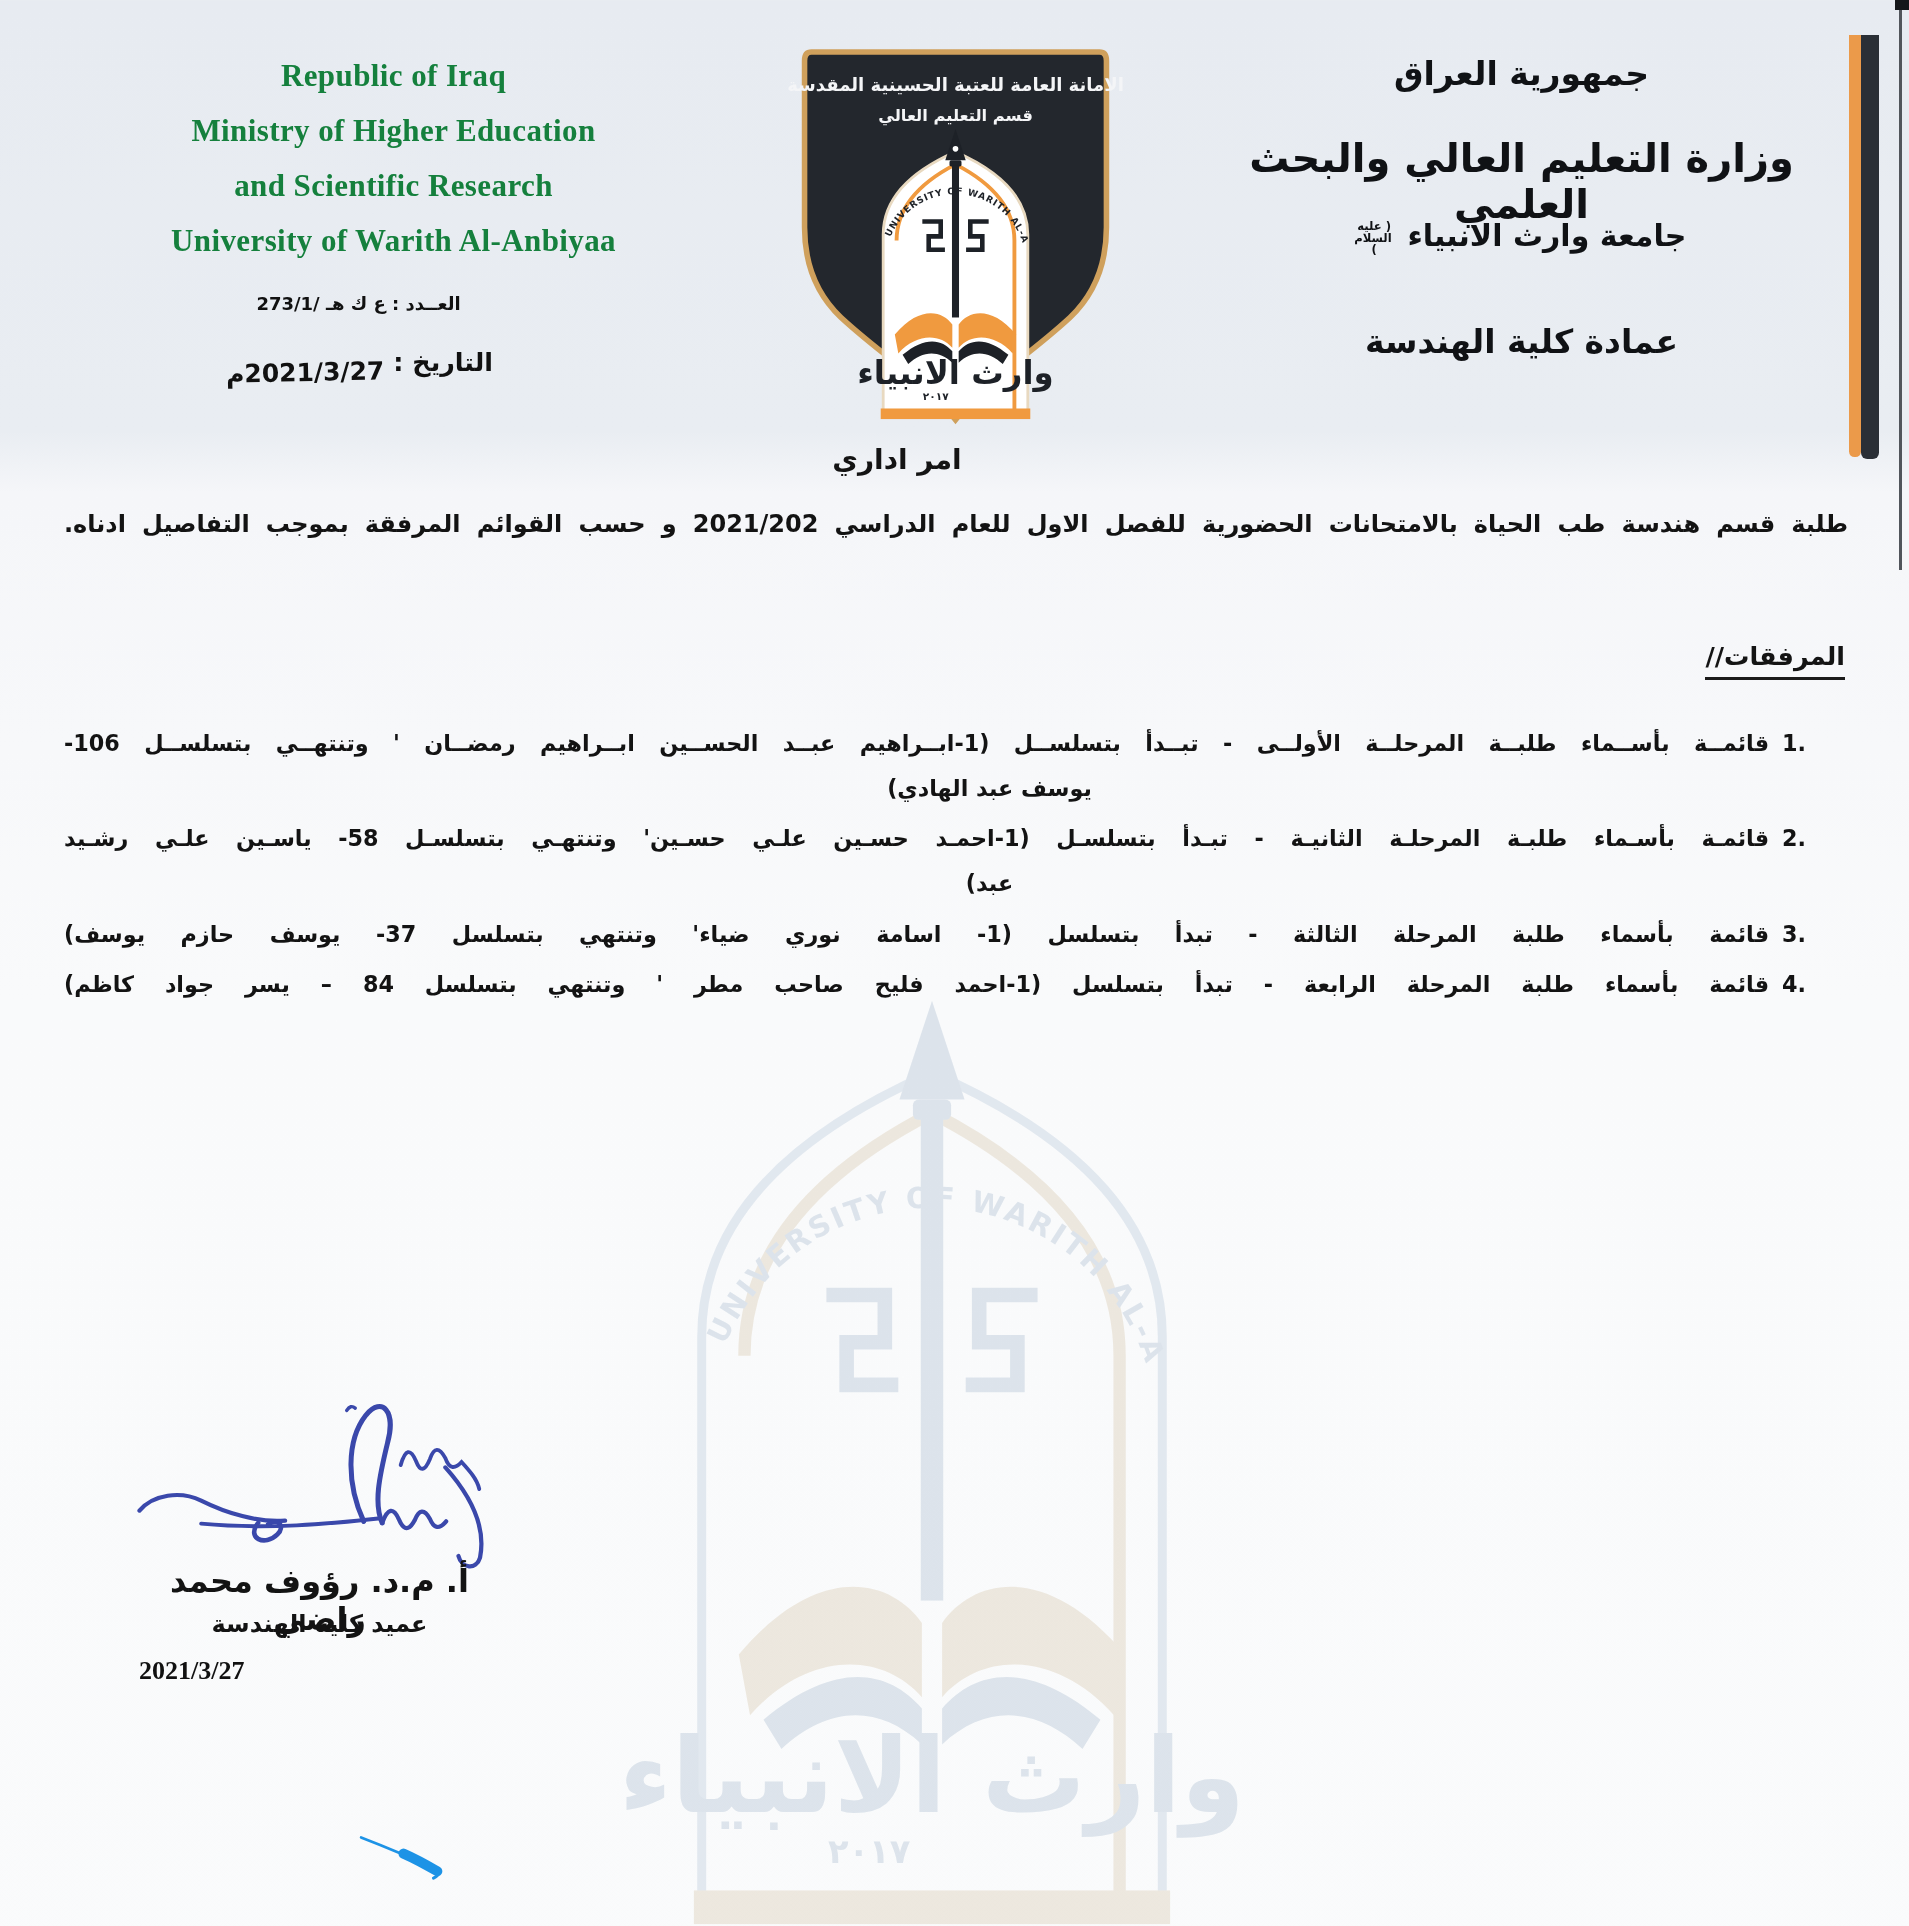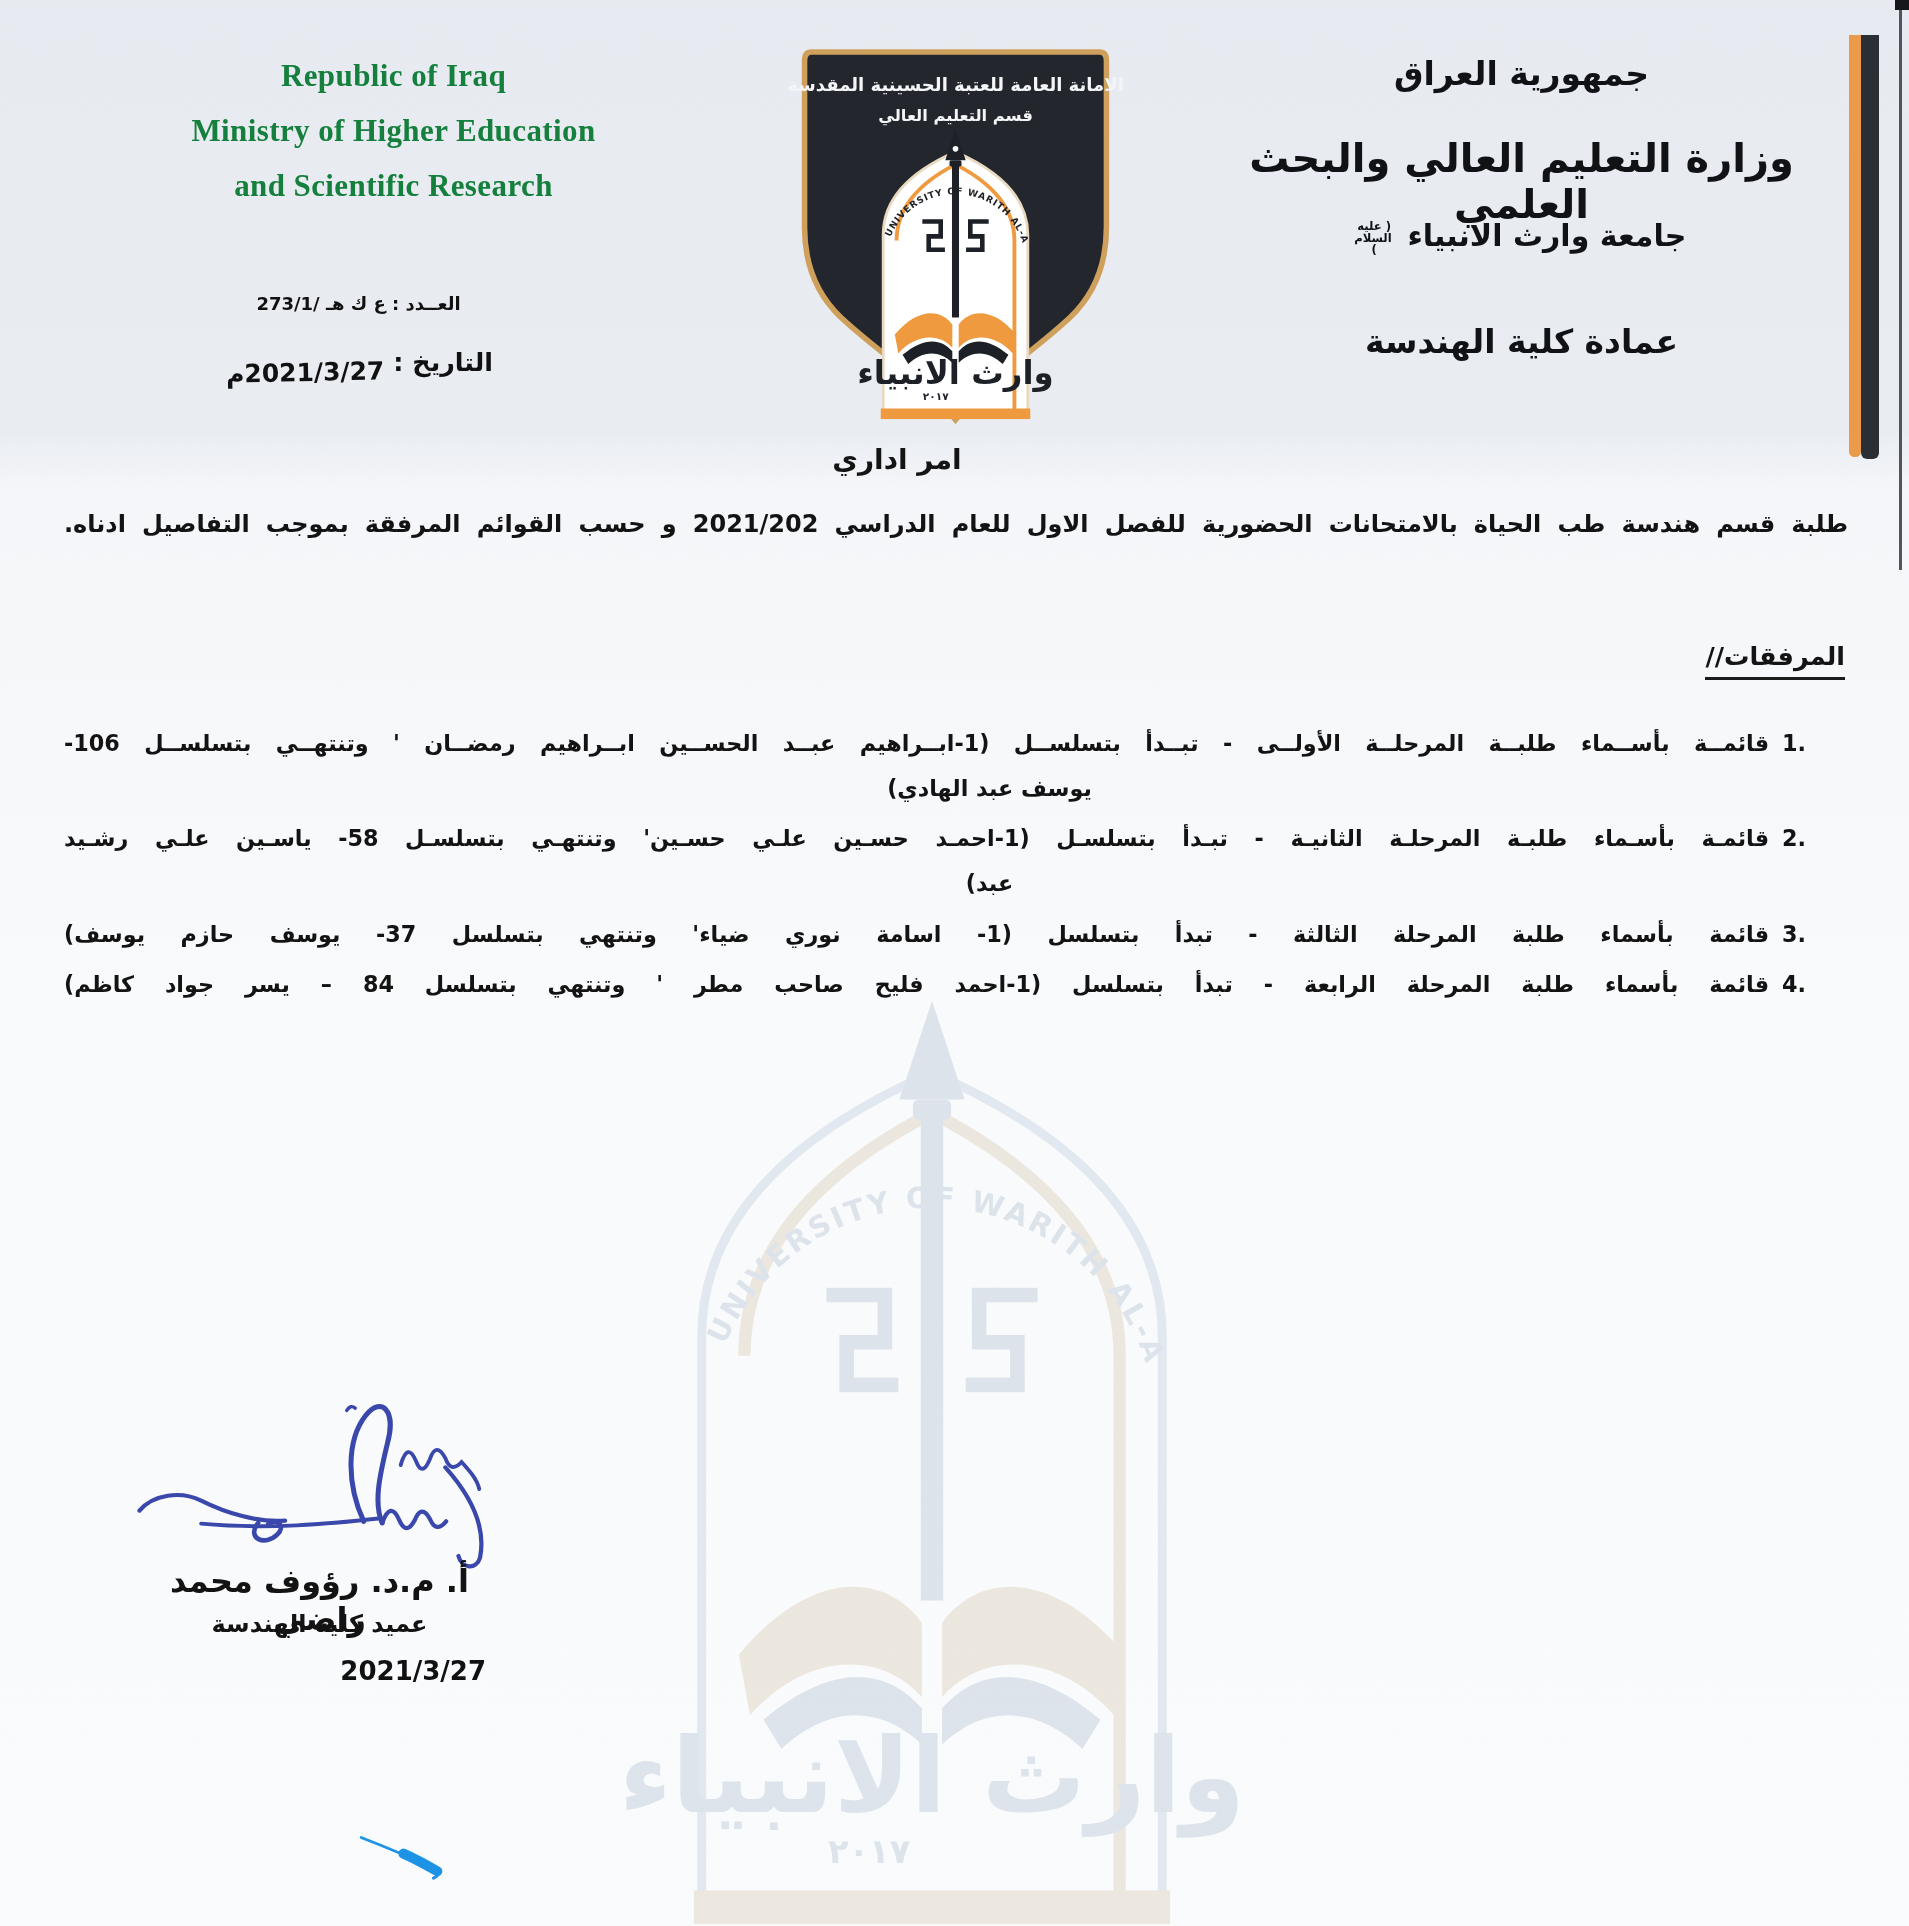--- a/index.html
+++ b/index.html
@@ -59,36 +59,37 @@
   .att-num{width:37px;flex:0 0 37px;margin-left:13px;text-align:left;direction:ltr;}
   .att-text{flex:1;}
   .att-l1{display:block;text-align:justify;text-align-last:justify;}
   .att-l2{display:block;text-align:center;padding-left:146px;}
   .att-l2:empty{display:none;}
 
   
   .sig-svg{left:131px;top:1395px;width:366px;}
   .sig-name{left:146px;top:1562px;width:347px;text-align:center;font-size:32px;font-weight:700;color:#131313;}
   .sig-title{left:146px;top:1610px;width:347px;text-align:center;font-size:24px;font-weight:700;color:#131313;}
-  .sig-date{left:139px;top:1656px;width:347px;text-align:right;font-size:26px;font-weight:700;color:#111;}
+  .sig-date{left:139px;top:1656px;width:347px;text-align:left;font-size:26px;font-weight:700;color:#111;font-family:Liberation Serif, serif;}
   .pen-mark{left:358px;top:1832px;width:104px;}
 </style>
 </head>
 <body>
 
 <div class="abs watermark-box">
   <svg class="emblem-watermark" viewBox="0 0 600 860" width="100%">
     <use href="#emblem" x="0" y="0" width="600" height="860"></use>
   </svg>
 </div>
 
 <div class="abs hdr-en z1">
   <div>Republic of Iraq</div>
   <div>Ministry of Higher Education</div>
   <div>and Scientific Research</div>
+  <div>University of Warith Al-Anbiyaa</div>
 </div>
 
 <div class="abs hdr-num rtl z1">العــدد : ع ك هـ /273/1</div>
 
 <div class="abs hdr-date rtl z1">
   <span>التاريخ :</span>
   <span class="date-val">2021/3/27م</span>
 </div>
 
 <div class="abs logo-box z1">

